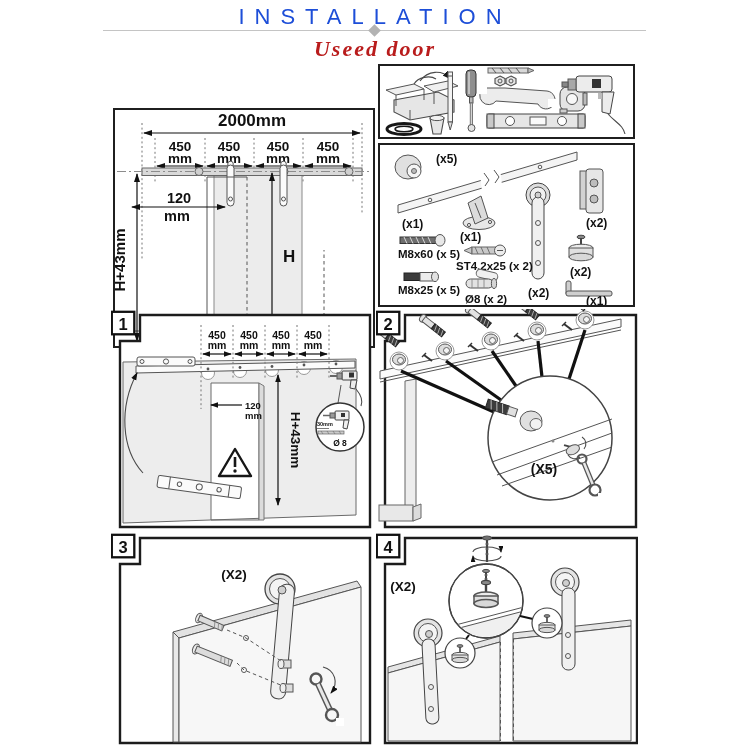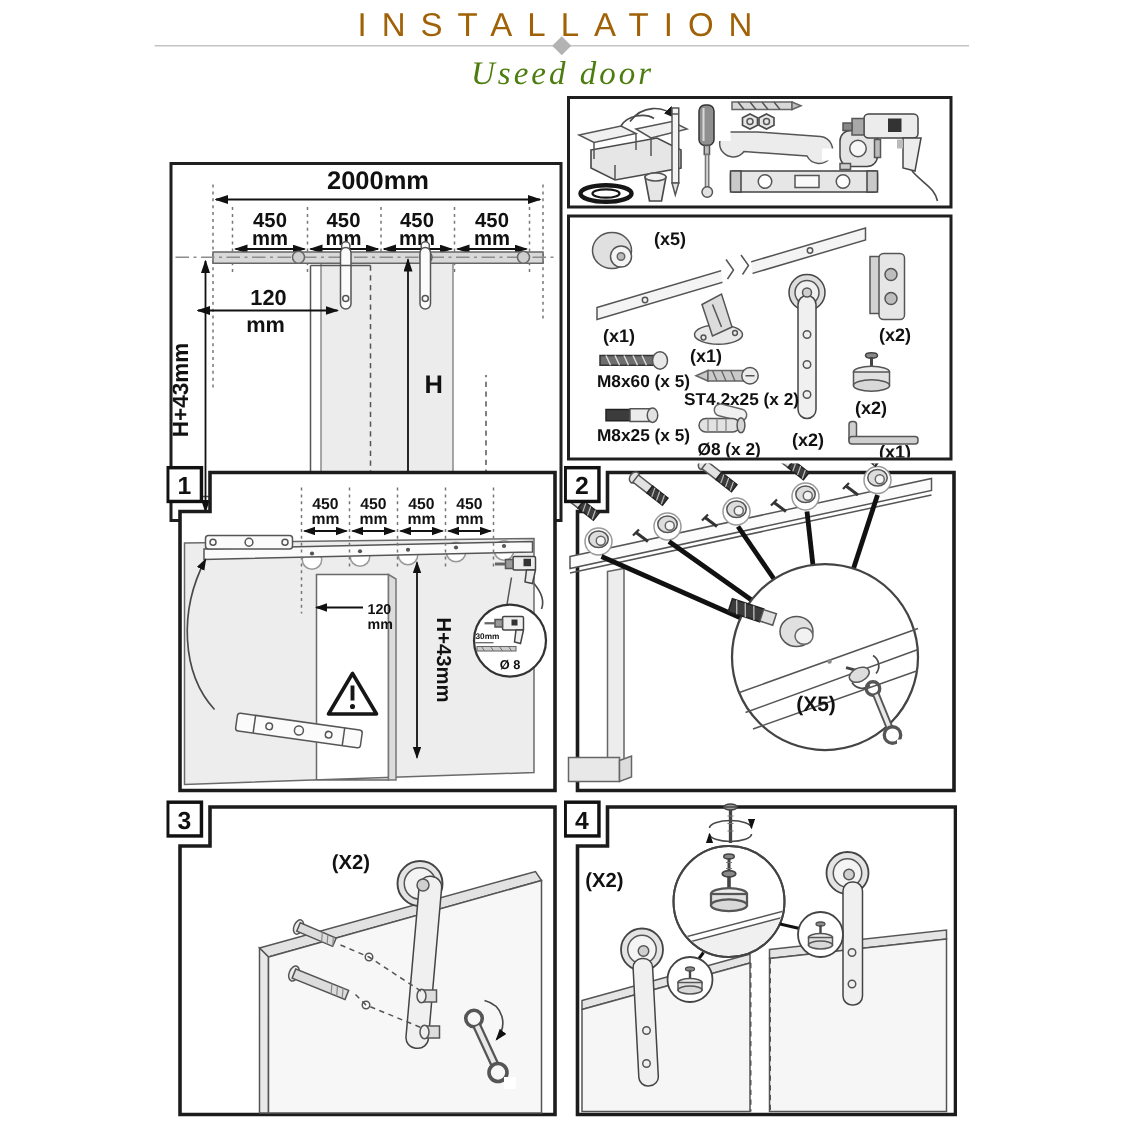--- a/index.html
+++ b/index.html
@@ -1,25 +1,25 @@
 <!DOCTYPE html>
 <html><head>
 <meta charset="utf-8">
 <style>
   html,body{margin:0;padding:0;background:#fff;}
   .page{position:relative;width:750px;height:750px;background:#fff;overflow:hidden;
         font-family:"Liberation Sans",sans-serif;color:#111;}
   .abs{position:absolute;}
   
   .title{top:4px;left:0;width:750px;text-align:center;font-size:22px;letter-spacing:10px;
-         color:#a16207;font-weight:normal;}
+         color:#1d4ed8;font-weight:normal;}
   .rule{top:30px;left:103px;width:543px;height:1px;background:#c4c4c4;}
   .diamond{top:26px;left:370px;width:9px;height:9px;background:#b3b3b3;transform:rotate(45deg);}
   .subtitle{top:36px;left:0;width:750px;text-align:center;font-family:"Liberation Serif",serif;
-            font-style:italic;font-size:22px;letter-spacing:2px;color:#4d7c0f;font-weight:normal;}
+            font-style:italic;font-size:22px;letter-spacing:2px;color:#b91c1c;font-weight:bold;}
   
   .panelA{top:64px;left:113px;width:262px;height:240px;border:2.4px solid #1f1f1f;box-sizing:border-box;margin-top:44px;}
   .panelB{top:64px;left:378px;width:257px;height:75px;border:2px solid #1f1f1f;box-sizing:border-box;}
   .panelC{top:143px;left:378px;width:257px;height:164px;border:2px solid #1f1f1f;box-sizing:border-box;}
   .step1{top:309px;left:111px;width:262px;height:221px;}
   .step2{top:309px;left:376px;width:262px;height:221px;}
   .step3{top:532px;left:111px;width:262px;height:214px;}
   .step4{top:532px;left:376px;width:262px;height:214px;}
   svg{display:block;}
   svg text{font-family:"Liberation Sans",sans-serif;fill:#111;font-weight:bold;}

